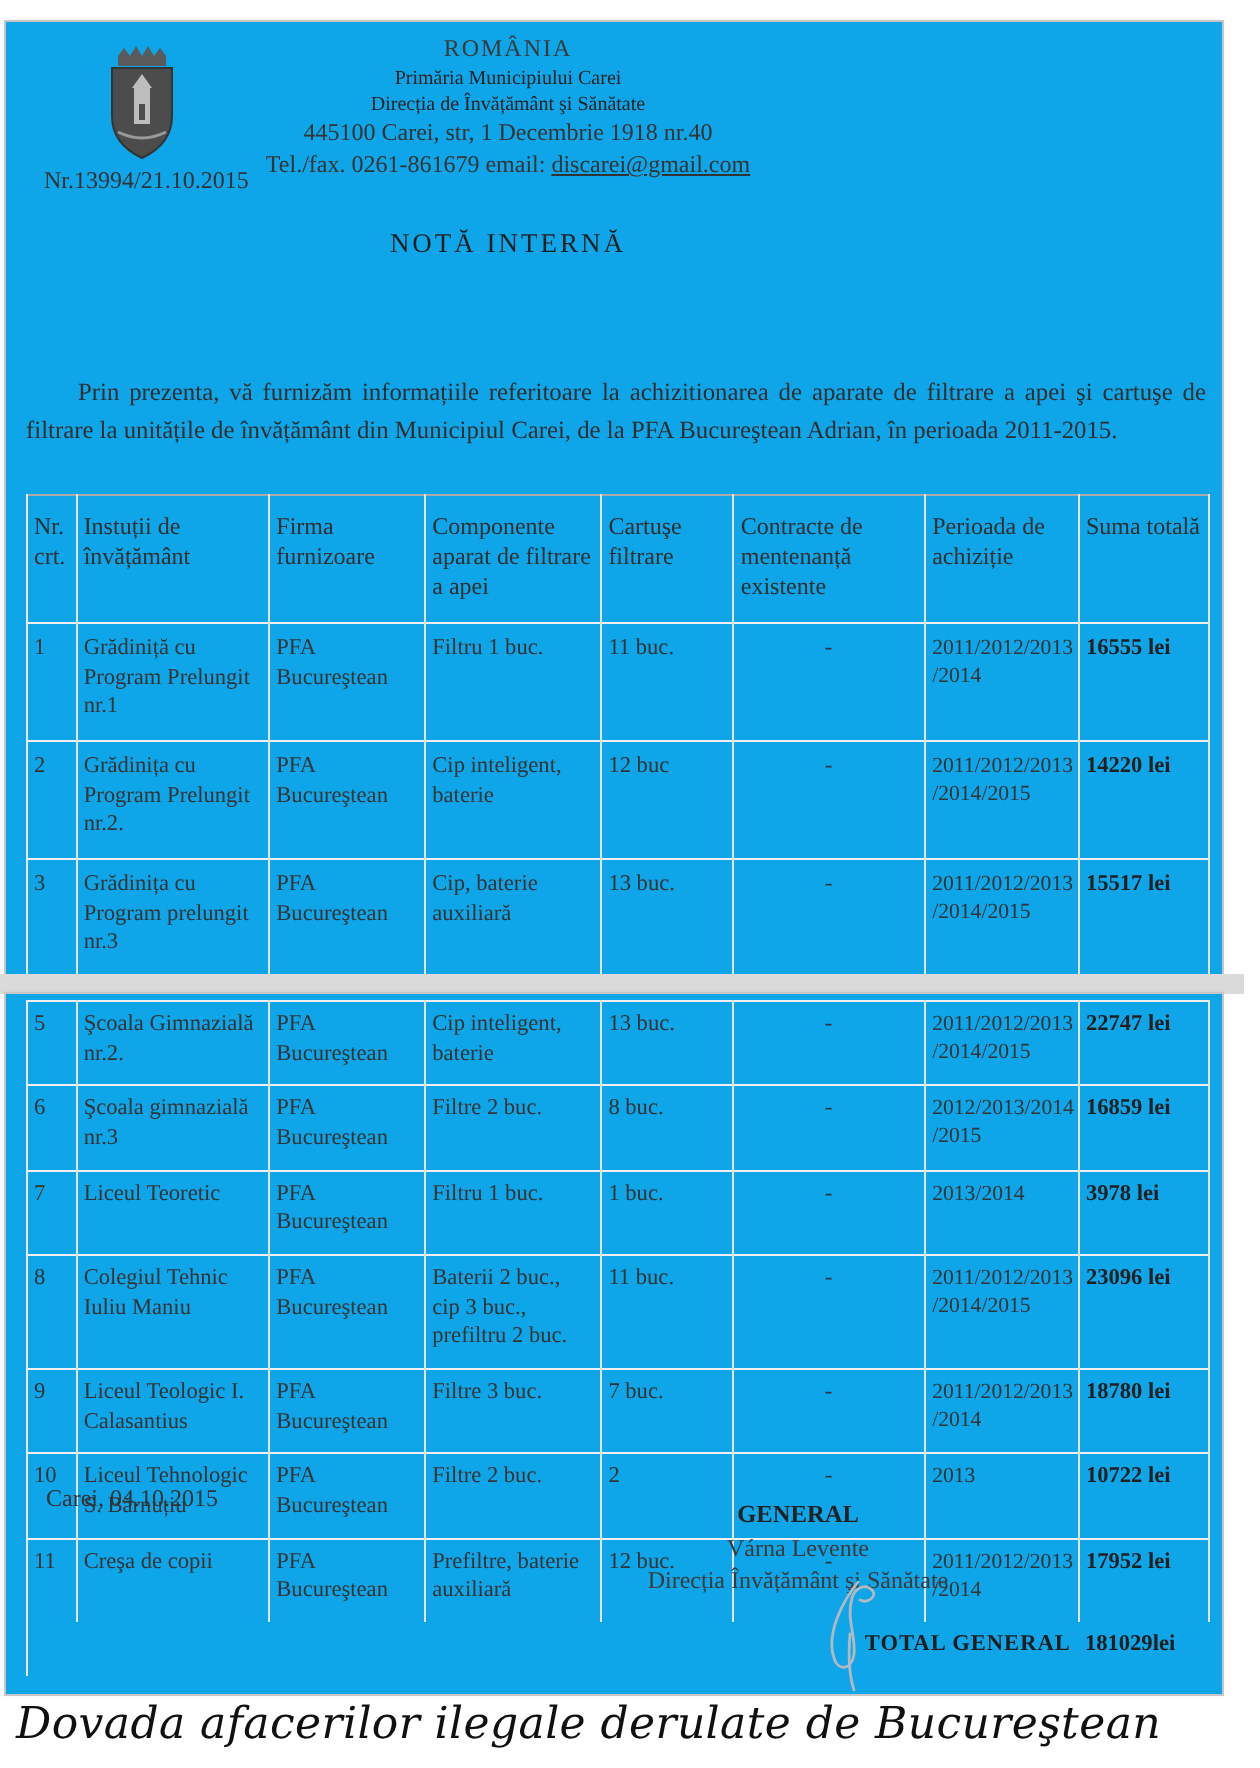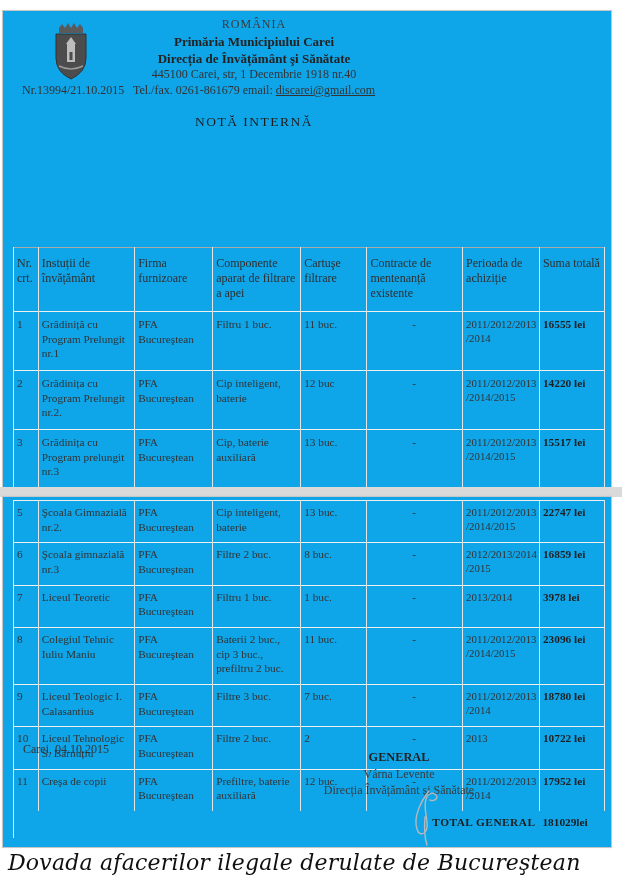--- a/index.html
+++ b/index.html
@@ -9,21 +9,21 @@
   .scan-page { position:absolute; left:2px; width:610px; background:#0ea5e9;
                border:1px solid #c6c6c6; box-shadow:0 0 2px rgba(0,0,0,0.06); }
   #page1 { top:10px; height:478px; }
   #page2 { top:496px; height:352px; }
   .scan-gap { position:absolute; left:0; top:487px; width:622px; height:10px; background:#dadada; }
 
   
   .coat { position:absolute; left:42px; top:11px; width:52px; height:60px; }
   .head-center { position:absolute; left:51px; top:6px; width:400px; text-align:center; line-height:1.32; }
   .head-country { font-size:12px; letter-spacing:1px; color:#3a3a3a; }
-  .head-org, .head-dept { font-size:13px; font-weight:bold; color:#222; }
+  .head-org, .head-dept { font-size:10px; font-weight:normal; color:#222; }
   .head-addr, .head-contact { font-size:12px; color:#333; }
   .head-email { text-decoration:underline; }
   .ref-number { position:absolute; left:19px; top:72px; font-size:12px; color:#333; }
 
   .doc-title { position:absolute; left:51px; top:103px; width:400px; text-align:center;
                font-size:13.5px; font-weight:normal; letter-spacing:1.5px; color:#1e1e1e; }
 
   .intro { position:absolute; left:10px; top:176px; width:590px; font-size:12.4px;
            line-height:1.5; text-align:justify; text-indent:26px; color:#2e2e2e; }
 
@@ -75,20 +75,21 @@
     <div class="head-org">Primăria Municipiului Carei</div>
     <div class="head-dept">Direcția de Învățământ şi Sănătate</div>
     <div class="head-addr">445100 Carei, str, 1 Decembrie 1918 nr.40</div>
     <div class="head-contact"><span>Tel./fax. 0261-861679  email: </span><span class="head-email">discarei@gmail.com</span></div>
   </div>
 
   <div class="ref-number">Nr.13994/21.10.2015</div>
 
   <div class="doc-title">NOTĂ INTERNĂ</div>
 
+  <p class="intro">Prin prezenta, vă furnizăm informațiile referitoare la achizitionarea de aparate de filtrare a apei şi cartuşe de filtrare la unitățile de învățământ din Municipiul Carei, de la PFA Bucureştean Adrian, în perioada 2011-2015.</p>
 
   <table class="doc-table" id="table1">
     <colgroup>
       <col style="width:4.2%">
         <col style="width:16.3%">
         <col style="width:13.2%">
         <col style="width:14.9%">
       <col style="width:11.2%">
         <col style="width:16.2%">
         <col style="width:13%">

